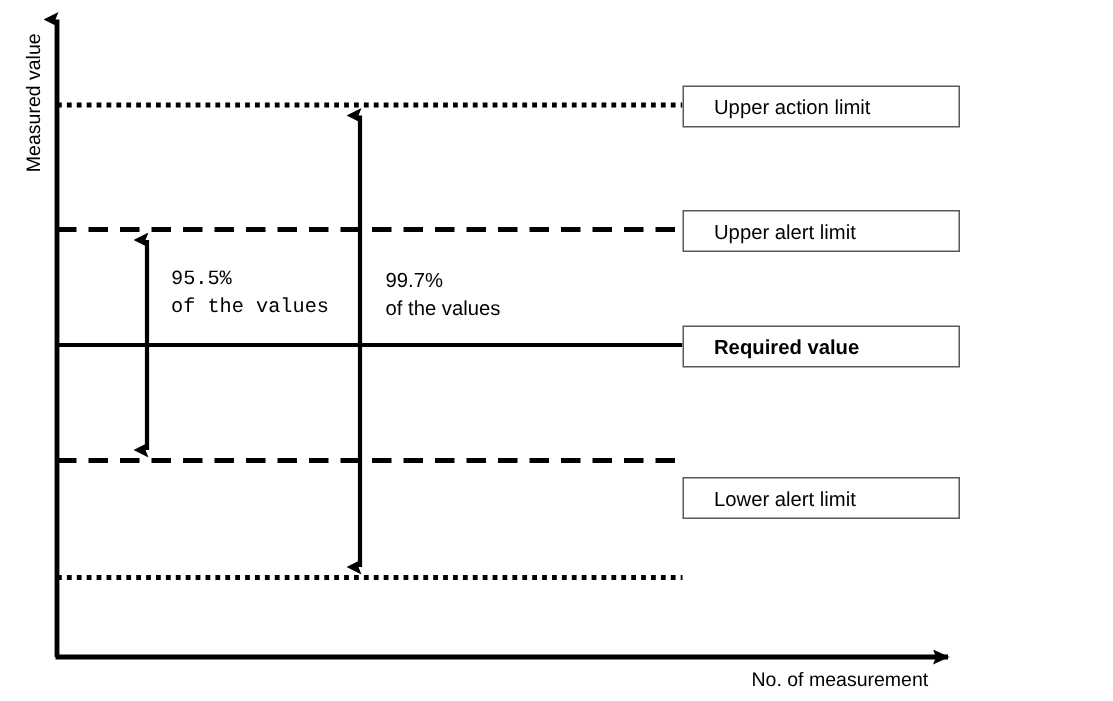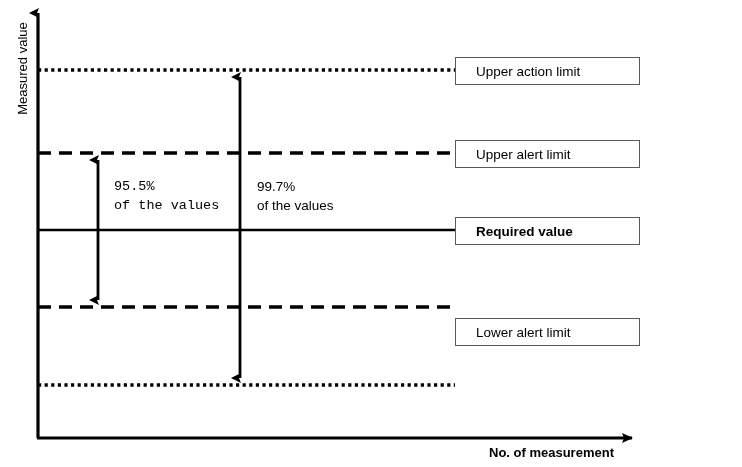--- a/index.html
+++ b/index.html
@@ -33,23 +33,22 @@
   }
   #y-axis-title {
     left: -38px;
     top: 62px;
     width: 120px;
     text-align: center;
     transform: rotate(-90deg);
     transform-origin: center center;
   }
   #x-axis-title {
-    left: 489px;
+    left: 501px;
     top: 446px;
-    font-weight: bold;
   }
 
   
   .limit-label {
     position: absolute;
     left: 455px;
     width: 185px;
     height: 28px;
     box-sizing: border-box;
     border: 1px solid #595959;

